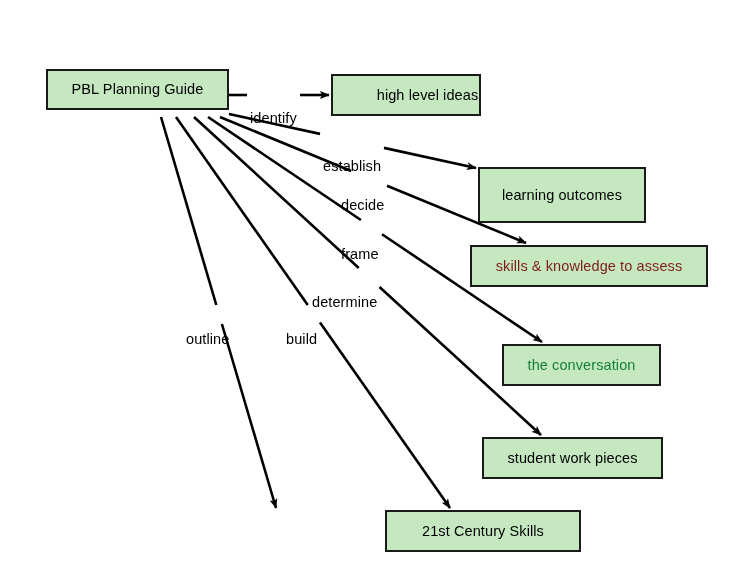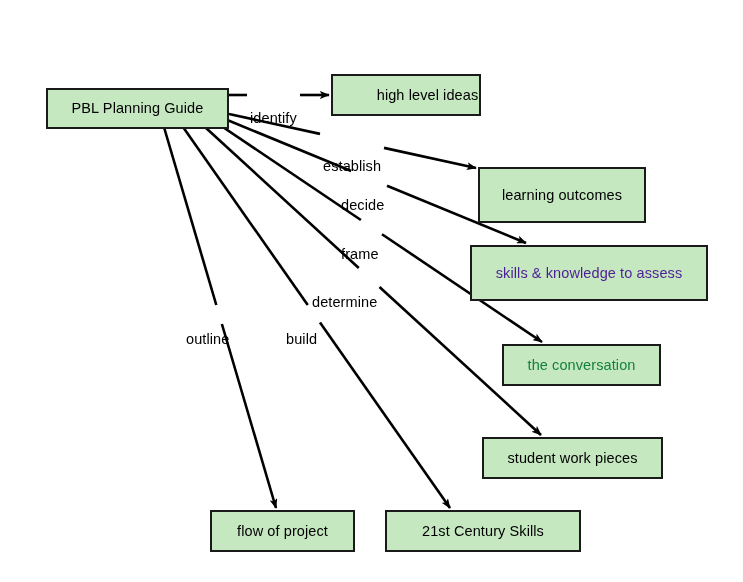--- a/index.html
+++ b/index.html
@@ -76,33 +76,32 @@
         <line x1="382" y1="234.21556886227546" x2="542" y2="342" stroke="#000000" stroke-width="2.6" stroke-linecap="butt" marker-end="url(#arrowhead)"></line>
         <line x1="194" y1="117" x2="358.7704402515723" y2="268" stroke="#000000" stroke-width="2.6" stroke-linecap="butt"></line>
         <line x1="379.50314465408803" y1="287" x2="541" y2="435" stroke="#000000" stroke-width="2.6" stroke-linecap="butt" marker-end="url(#arrowhead)"></line>
         <line x1="161" y1="117" x2="216.29411764705884" y2="305" stroke="#000000" stroke-width="2.6" stroke-linecap="butt"></line>
         <line x1="221.88235294117646" y1="324" x2="276" y2="508" stroke="#000000" stroke-width="2.6" stroke-linecap="butt" marker-end="url(#arrowhead)"></line>
         <line x1="176" y1="117" x2="307.7442455242967" y2="305" stroke="#000000" stroke-width="2.6" stroke-linecap="butt"></line>
         <line x1="320" y1="322.48905109489056" x2="450" y2="508" stroke="#000000" stroke-width="2.6" stroke-linecap="butt" marker-end="url(#arrowhead)"></line>
       </g>
   </svg>
 
-  <div class="node-box" style="left: 46px; top: 88px; width: 183px; height: 41px; background: rgb(197, 232, 192); border-color: rgb(26, 26, 26); color: rgb(0, 0, 0);">PBL Planning Guide</div>
+  <div class="node-box" style="left: 46px; top: 69px; width: 183px; height: 41px; background: rgb(197, 232, 192); border-color: rgb(26, 26, 26); color: rgb(0, 0, 0);">PBL Planning Guide</div>
 
   <div class="node-box" style="left: 331px; top: 74px; width: 150px; height: 42px; background: rgb(197, 232, 192); border-color: rgb(26, 26, 26); color: rgb(0, 0, 0); padding-left: 43px;">high level ideas</div>
 
   <div class="node-box" style="left: 478px; top: 167px; width: 168px; height: 56px; background: rgb(197, 232, 192); border-color: rgb(26, 26, 26); color: rgb(0, 0, 0);">learning outcomes</div>
 
-  <div class="node-box" style="left: 470px; top: 245px; width: 238px; height: 56px; background: rgb(197, 232, 192); border-color: rgb(26, 26, 26); color: #4c1d95;">skills &amp; knowledge to assess</div>
+  <div class="node-box" style="left: 470px; top: 245px; width: 238px; height: 42px; background: rgb(197, 232, 192); border-color: rgb(26, 26, 26); color: #7f1d1d;">skills &amp; knowledge to assess</div>
 
   <div class="node-box" style="left: 502px; top: 344px; width: 159px; height: 42px; background: rgb(197, 232, 192); border-color: rgb(26, 26, 26); color: #15803d;">the conversation</div>
 
   <div class="node-box" style="left: 466px; top: 437px; width: 181px; height: 42px; background: rgb(197, 232, 192); border-color: rgb(26, 26, 26); color: rgb(0, 0, 0); margin-left: 16px;">student work pieces</div>
 
-  <div class="node-box" style="left: 210px; top: 510px; width: 145px; height: 42px; background: rgb(197, 232, 192); border-color: rgb(26, 26, 26); color: rgb(0, 0, 0);">flow of project</div>
 
   <div class="node-box" style="left: 385px; top: 510px; width: 196px; height: 42px; background: rgb(197, 232, 192); border-color: rgb(26, 26, 26); color: rgb(0, 0, 0);">21st Century Skills</div>
 
   <div class="edge-label" style="left: 250px; top: 86px; color: rgb(0, 0, 0);">identify</div>
   <div class="edge-label" style="left: 323px; top: 134px; color: rgb(0, 0, 0);">establish</div>
   <div class="edge-label" style="left: 341px; top: 173px; color: rgb(0, 0, 0);">decide</div>
   <div class="edge-label" style="left: 341px; top: 222px; color: rgb(0, 0, 0);">frame</div>
   <div class="edge-label" style="left: 312px; top: 270px; color: rgb(0, 0, 0);">determine</div>
   <div class="edge-label" style="left: 186px; top: 307px; color: rgb(0, 0, 0);">outline</div>
   <div class="edge-label" style="left: 286px; top: 307px; color: rgb(0, 0, 0);">build</div>

